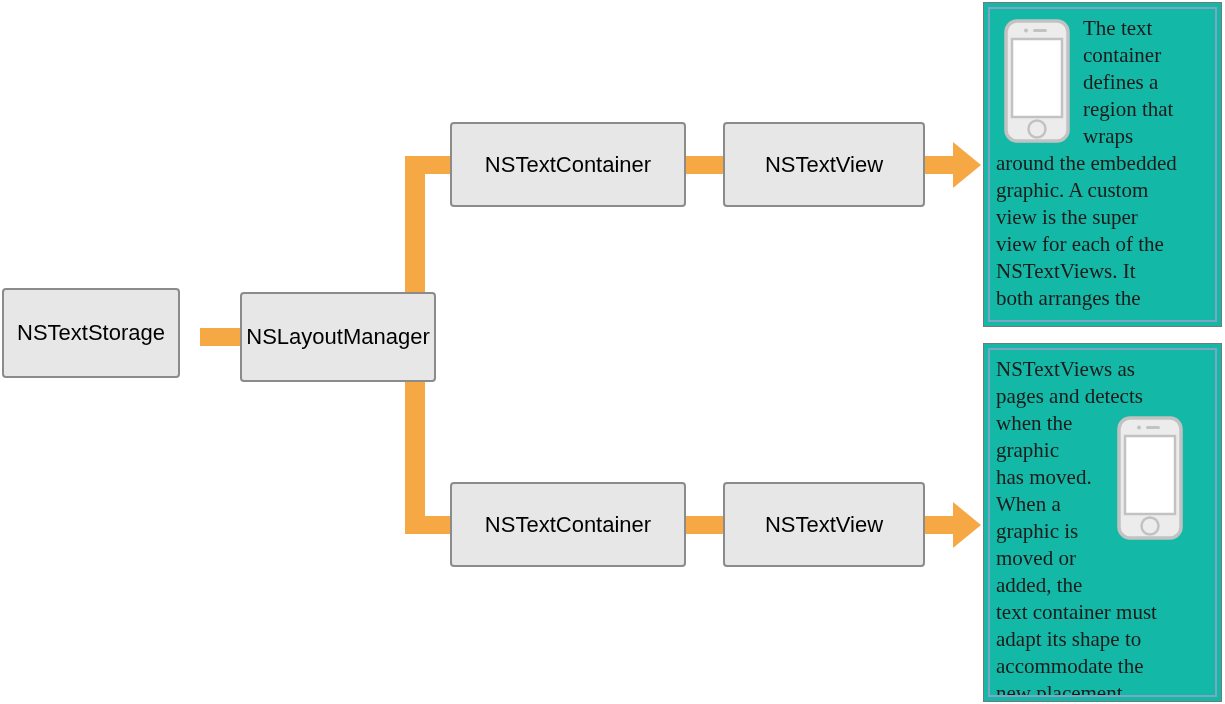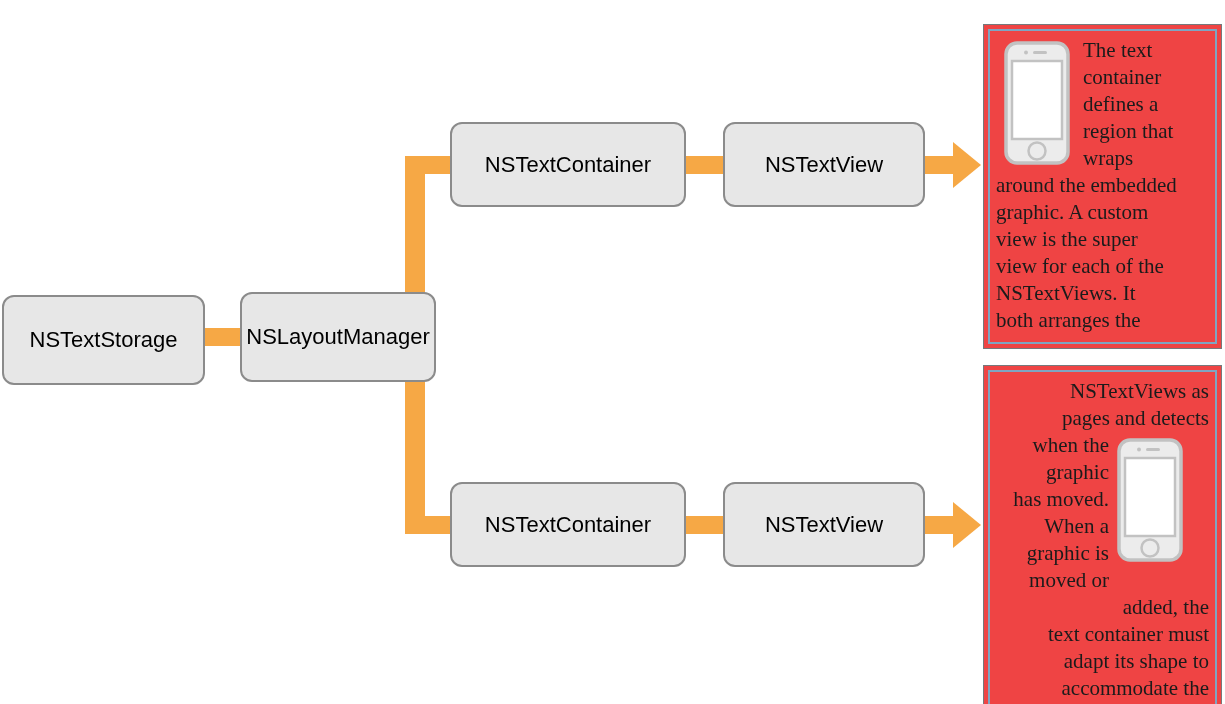--- a/index.html
+++ b/index.html
@@ -4,35 +4,35 @@
 <style>
   html, body { margin: 0; padding: 0; background: #ffffff; }
   .stage {
     position: relative; width: 1225px; height: 704px;
     background: #ffffff; overflow: hidden;
     font-family: "Liberation Sans", sans-serif;
   }
   
   .node {
     position: absolute; box-sizing: border-box; z-index: 2;
-    background: #E7E7E7; border: 2px solid #8B8B8B; border-radius: 12px;
+    background: #E7E7E7; border: 2px solid #8B8B8B; border-radius: 4px;
     display: flex; align-items: center; justify-content: center;
     font-size: 22px; color: #000;
   }
   
   .conn { position: absolute; background: #F6A845; z-index: 1; }
   .arrow-head {
     position: absolute; width: 0; height: 0; z-index: 1;
     border-top: 23px solid transparent; border-bottom: 23px solid transparent;
     border-left: 28px solid #F6A845;
   }
   
   .panel {
     position: absolute; box-sizing: border-box; z-index: 2;
-    background: #ef4444; border: 1px solid #77787B; padding: 4px; margin-top: 22px;
+    background: #14b8a6; border: 1px solid #77787B; padding: 4px;
   }
   .panel-inner {
     box-sizing: border-box; width: 100%; height: 100%;
     border: 2px solid #7FA5C2; padding: 6px; overflow: hidden;
   }
   .panel-text {
     font-family: "Liberation Serif", serif;
     font-size: 21px; line-height: 27px; color: #1B1B1B;
   }
   .pre { white-space: pre-line; }
@@ -48,21 +48,21 @@
   <div class="conn" style="left:405px; top:156px; width:20px; height:378px;"></div>
   <div class="conn" style="left:405px; top:156px; width:55px; height:18px;"></div>
   <div class="conn" style="left:405px; top:516px; width:55px; height:18px;"></div>
   <div class="conn" style="left:684px; top:156px; width:41px; height:18px;"></div>
   <div class="conn" style="left:684px; top:516px; width:41px; height:18px;"></div>
   <div class="conn" style="left:923px; top:156px; width:31px; height:18px;"></div>
   <div class="arrow-head" style="left:953px; top:142px;"></div>
   <div class="conn" style="left:923px; top:516px; width:31px; height:18px;"></div>
   <div class="arrow-head" style="left:953px; top:502px;"></div>
 
-  <div class="node" style="left:2px; top:295px; width:203px; height:90px;">
+  <div class="node" style="left:2px; top:288px; width:178px; height:90px;">
     <span>NSTextStorage</span>
   </div>
   <div class="node" style="left:240px; top:292px; width:196px; height:90px;">
     <span>NSLayoutManager</span>
   </div>
   <div class="node" style="left:450px; top:122px; width:236px; height:85px;">
     <span>NSTextContainer</span>
   </div>
   <div class="node" style="left:723px; top:122px; width:202px; height:85px;">
     <span>NSTextView</span>
@@ -89,21 +89,21 @@
 wraps
 around the embedded
 graphic. A custom
 view is the super
 view for each of the
 NSTextViews. It
 both arranges the</span></div>
     </div>
   </div>
 
-  <div class="panel" style="left:983px; top:343px; width:239px; height:359px;text-align:right;">
+  <div class="panel" style="left:983px; top:343px; width:239px; height:359px;">
     <div class="panel-inner">
       <div class="panel-text"><span class="pre">NSTextViews as
 pages and detects</span><span class="phone-float-right"><svg width="66" height="124" viewBox="0 0 66 124" xmlns="http://www.w3.org/2000/svg">
               <rect x="2" y="2" width="62" height="120" rx="11" fill="#ECECEC" stroke="#C2C2C2" stroke-width="3.5"></rect>
               <rect x="8" y="20" width="50" height="78" fill="#FFFFFF" stroke="#C2C2C2" stroke-width="2.5"></rect>
               <circle cx="22" cy="11.5" r="2" fill="#C2C2C2"></circle>
               <rect x="29" y="10" width="14" height="3" rx="1.5" fill="#C2C2C2"></rect>
               <circle cx="33" cy="110" r="8.5" fill="none" stroke="#C2C2C2" stroke-width="2.5"></circle>
             </svg></span><span class="pre">
 when the

